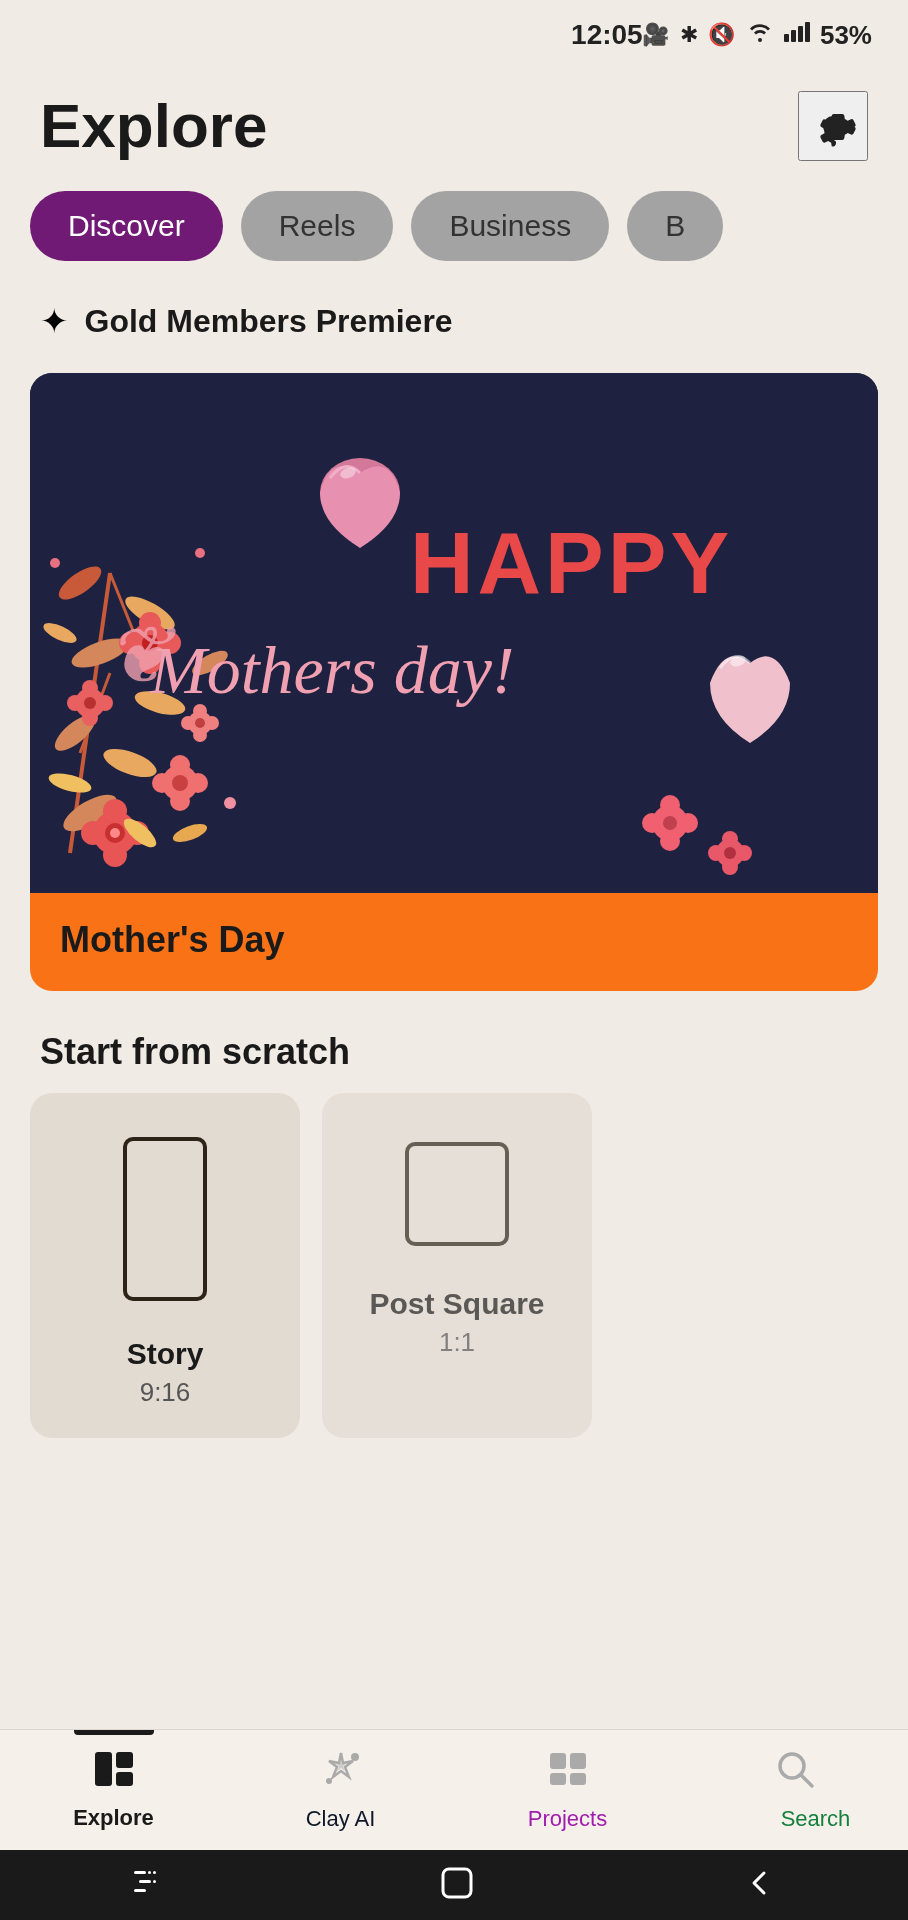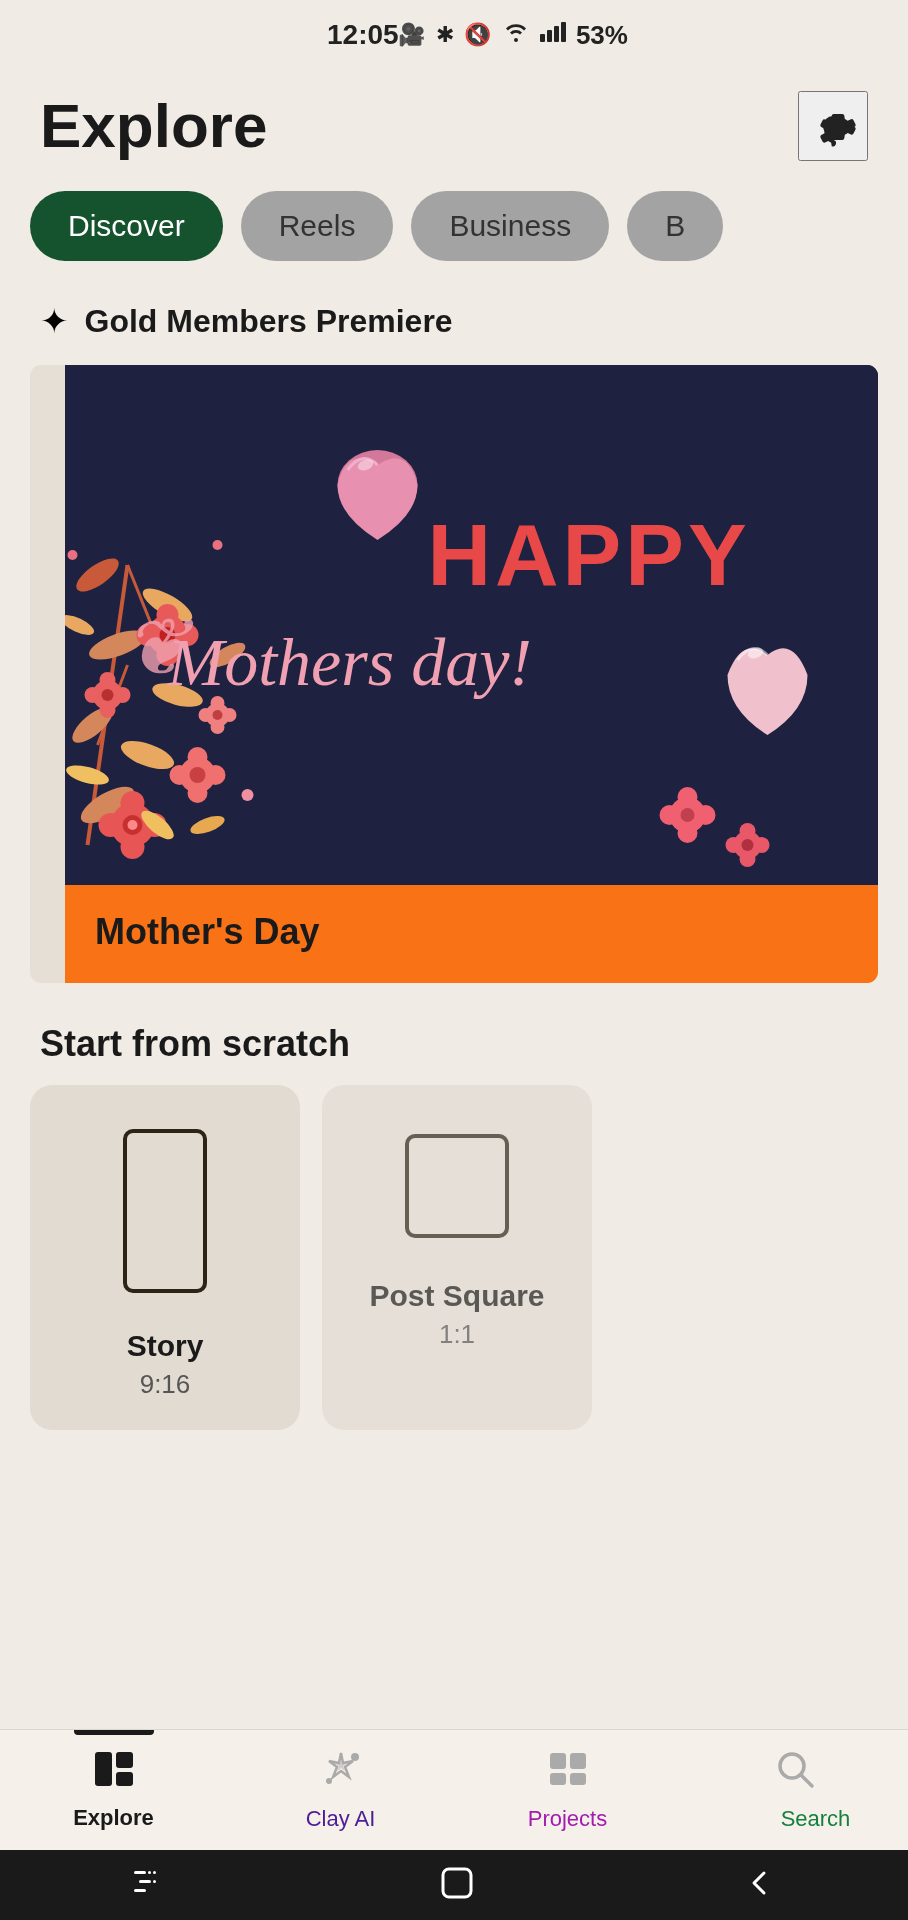--- a/index.html
+++ b/index.html
@@ -12,21 +12,21 @@
       position: relative;
       overflow-x: hidden;
     }
 
     
     .status-bar {
       background: #f0ebe4;
       height: 70px;
       display: flex;
       align-items: center;
-      justify-content: center;
+      justify-content: flex-end;
       padding: 8px 36px;
       margin-left: 47px;
     }
     .status-time {
       font-size: 28px;
       font-weight: 600;
       color: #222;
     }
     .status-icons {
       display: flex;
@@ -74,21 +74,21 @@
       padding: 18px 38px;
       border-radius: 50px;
       font-size: 30px;
       font-weight: 500;
       white-space: nowrap;
       cursor: pointer;
       border: none;
       outline: none;
     }
     .tab-pill.active {
-      background: #14532d;
+      background: #701a75;
       color: #fff;
     }
     .tab-pill.inactive {
       background: #a3a3a3;
       color: #333;
     }
 
     
     .section-header {
       padding: 20px 40px 16px 40px;
@@ -100,26 +100,25 @@
       font-size: 34px;
     }
     .section-title {
       font-size: 32px;
       font-weight: 600;
       color: #1a1a1a;
     }
 
     
     .featured-card {
-      margin: 8px 30px 10px 30px;
-      border-radius: 11px;
+      margin: 16px 30px 10px 30px;
+      border-radius: 22px;
       overflow: hidden;
       background: #e6dfd6;
       cursor: pointer;
-      padding-left: 35px;
     }
     .featured-image {
       width: 100%;
       height: 520px;
       position: relative;
       background: #1e2240;
       overflow: hidden;
     }
 
     
@@ -423,21 +422,21 @@
 
     <div class="nav-item">
       <span class="nav-icon" style="color:#aaa;">
         <svg width="44" height="40" viewBox="0 0 44 40" fill="none" xmlns="http://www.w3.org/2000/svg">
           <path d="M22 4 L24 14 L34 12 L26 18 L30 28 L22 22 L14 28 L18 18 L10 12 L20 14 Z" stroke="#aaa" stroke-width="2.5" fill="none"></path>
           <path d="M22 10 L23 15 L28 14 L24 17 L26 22 L22 19 L18 22 L20 17 L16 14 L21 15 Z" fill="#aaa" opacity="0.5"></path>
           <circle cx="36" cy="8" r="4" fill="#aaa"></circle>
           <circle cx="10" cy="32" r="3" fill="#aaa"></circle>
         </svg>
       </span>
-      <span class="nav-label" style="color:#4c1d95;">Clay AI</span>
+      <span class="nav-label" style="color:#0f172a;">Clay AI</span>
     </div>
 
     <div class="nav-item">
       <span class="nav-icon" style="color:#aaa;">
         <svg width="44" height="40" viewBox="0 0 44 40" fill="none" xmlns="http://www.w3.org/2000/svg">
           <rect x="4" y="4" width="16" height="16" rx="3" fill="#aaa"></rect>
           <rect x="24" y="4" width="16" height="16" rx="3" fill="#aaa"></rect>
           <rect x="4" y="24" width="16" height="12" rx="3" fill="#aaa"></rect>
           <rect x="24" y="24" width="16" height="12" rx="3" fill="#aaa"></rect>
         </svg>

